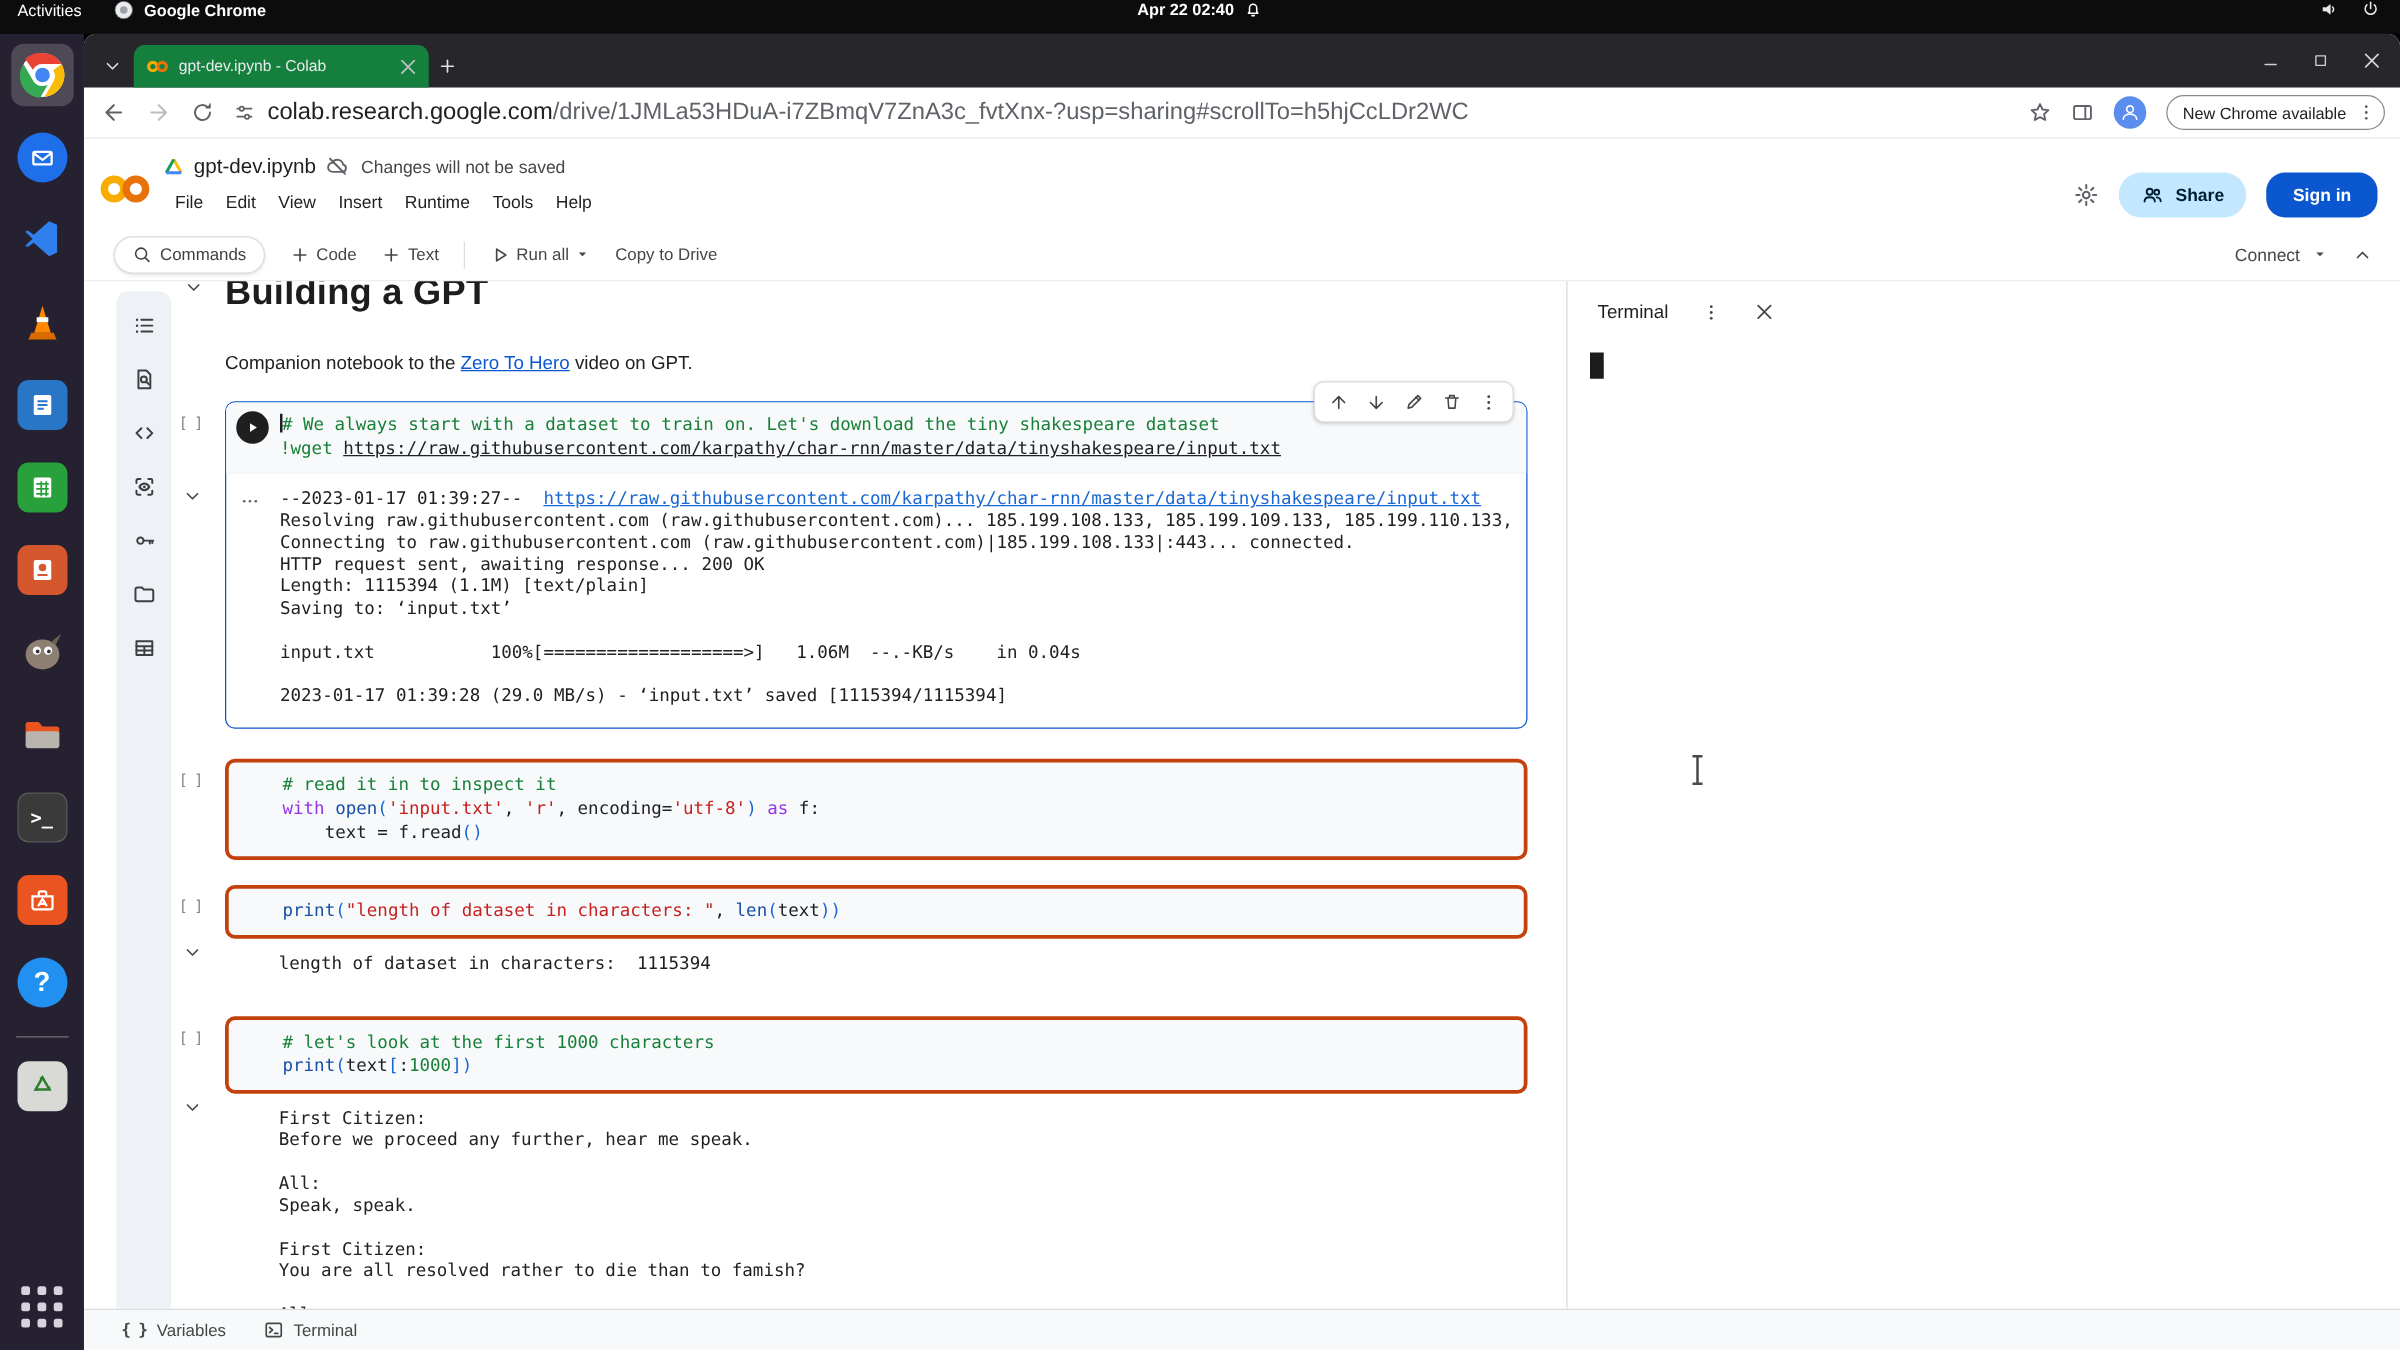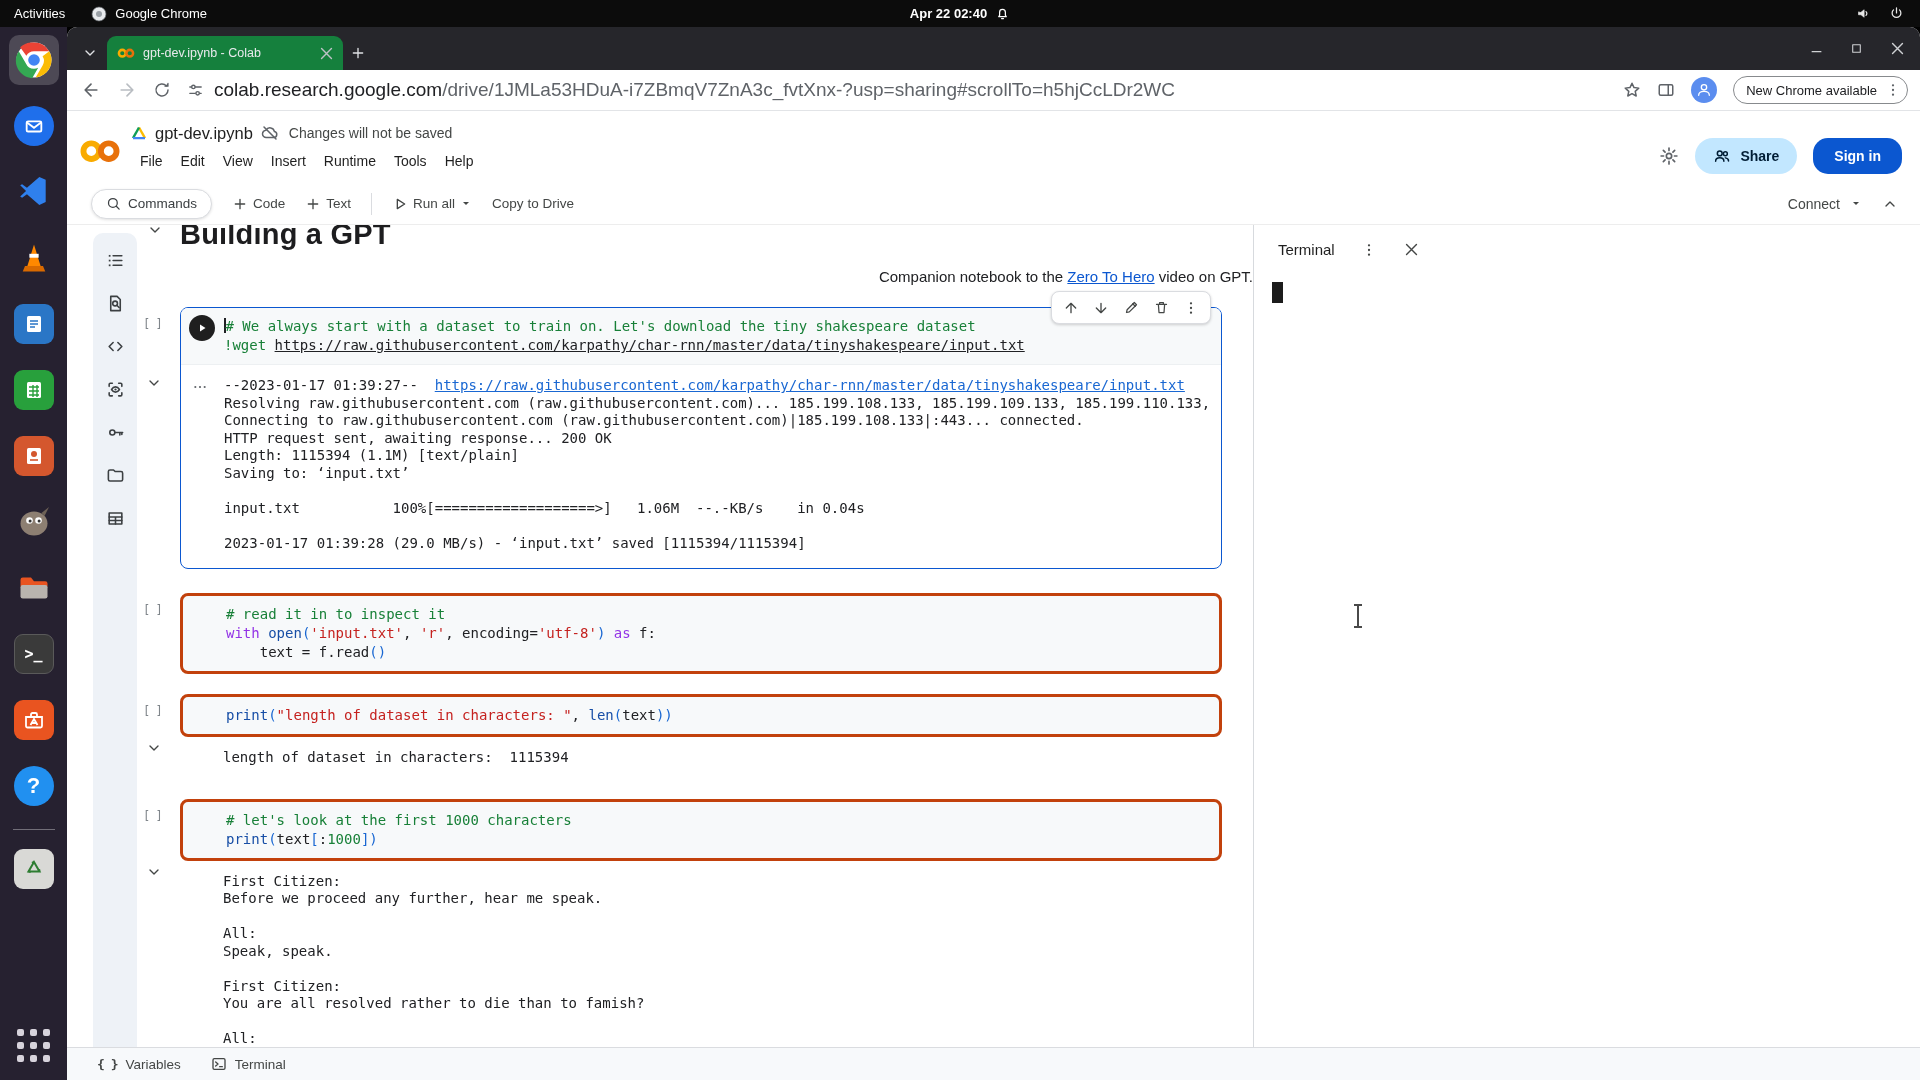--- a/index.html
+++ b/index.html
@@ -2,23 +2,23 @@
 <html><head>
 <meta charset="utf-8">
 <style>
   * { margin:0; padding:0; box-sizing:border-box; }
   html,body { width:1920px; height:1080px; overflow:hidden; background:#000;
     font-family:"Liberation Sans","DejaVu Sans",sans-serif; }
   #screen { position:relative; width:1920px; height:1080px; }
 
   
   #sysbar { position:absolute; left:0; top:0; width:1920px; height:27px; background:#0c0c0c;
-    color:#fff; display:flex; align-items:center; font-size:13px; z-index:50;gap:44px; }
+    color:#fff; display:flex; align-items:flex-start; font-size:13px; z-index:50;gap:44px; }
   .sys-left { display:flex; align-items:center; gap:26px; padding-left:14px; }
-  .sys-app { display:flex; align-items:center; gap:8px; font-weight:normal; }
+  .sys-app { display:flex; align-items:center; gap:8px; font-weight:bold; }
   .sys-clock { position:absolute; left:0; right:0; margin:auto; width:220px; display:flex;
     align-items:center; justify-content:center; gap:8px; font-weight:bold; }
   .sys-right { margin-left:auto; display:flex; align-items:center; gap:18px; padding-right:16px; color:#e8e8e8; }
   .ic { display:inline-flex; align-items:center; justify-content:center; }
   .ic svg { display:block; }
 
   
   #dock { position:absolute; left:0; top:27px; width:67px; height:1053px; background:#262130;
     display:flex; flex-direction:column; align-items:center; padding-top:8px; z-index:40; }
   .dock-item { width:50px; height:50px; border-radius:10px; display:flex; align-items:center;
@@ -82,21 +82,21 @@
 
   #colab-main { flex:1; display:flex; padding-left:26px; overflow:hidden; }
   #rail { width:44px; flex:none; background:#eef2f7; border-radius:10px 10px 0 0; margin-top:8px;
     display:flex; flex-direction:column; align-items:center; padding-top:10px; gap:9px; }
   .rail-btn { width:34px; height:34px; display:flex; align-items:center; justify-content:center; color:#3c4043; }
 
   #notebook { flex:1; min-width:0; overflow:hidden; position:relative; padding-top:0; }
   .nb-row { position:relative; padding-left:43px; }
   #heading-row { margin-top:-7px; height:50px; }
   #nb-heading { font-size:29px; font-weight:bold; color:#1d1d1f; letter-spacing:.2px; }
-  #subtitle-row { margin-bottom:22px; font-size:15px; color:#202124;text-align:right; }
+  #subtitle-row { margin-top:14px; margin-bottom:22px; font-size:15px; color:#202124; }
   #subtitle-row a { color:#0b57d0; text-decoration:underline; }
   .sec-chevron { position:absolute; left:10px; top:4px; color:#444746; }
 
   .cell-row { position:relative; padding-left:43px; }
   .gutter-mark { position:absolute; left:6px; top:10px; font:12px "DejaVu Sans Mono","Liberation Mono",monospace;
     color:#80868b; letter-spacing:-1px; }
   .out-toggle { position:absolute; left:9px; color:#444746; }
   .cell { position:relative; margin-right:31px; border-radius:8px; background:transparent; }
   .cell.selected { border:1.5px solid #0b57d0; background:#fff; overflow:visible; }
   .code-box { background:#f7f9fa; border:3px solid #c2410c; border-radius:8px;

